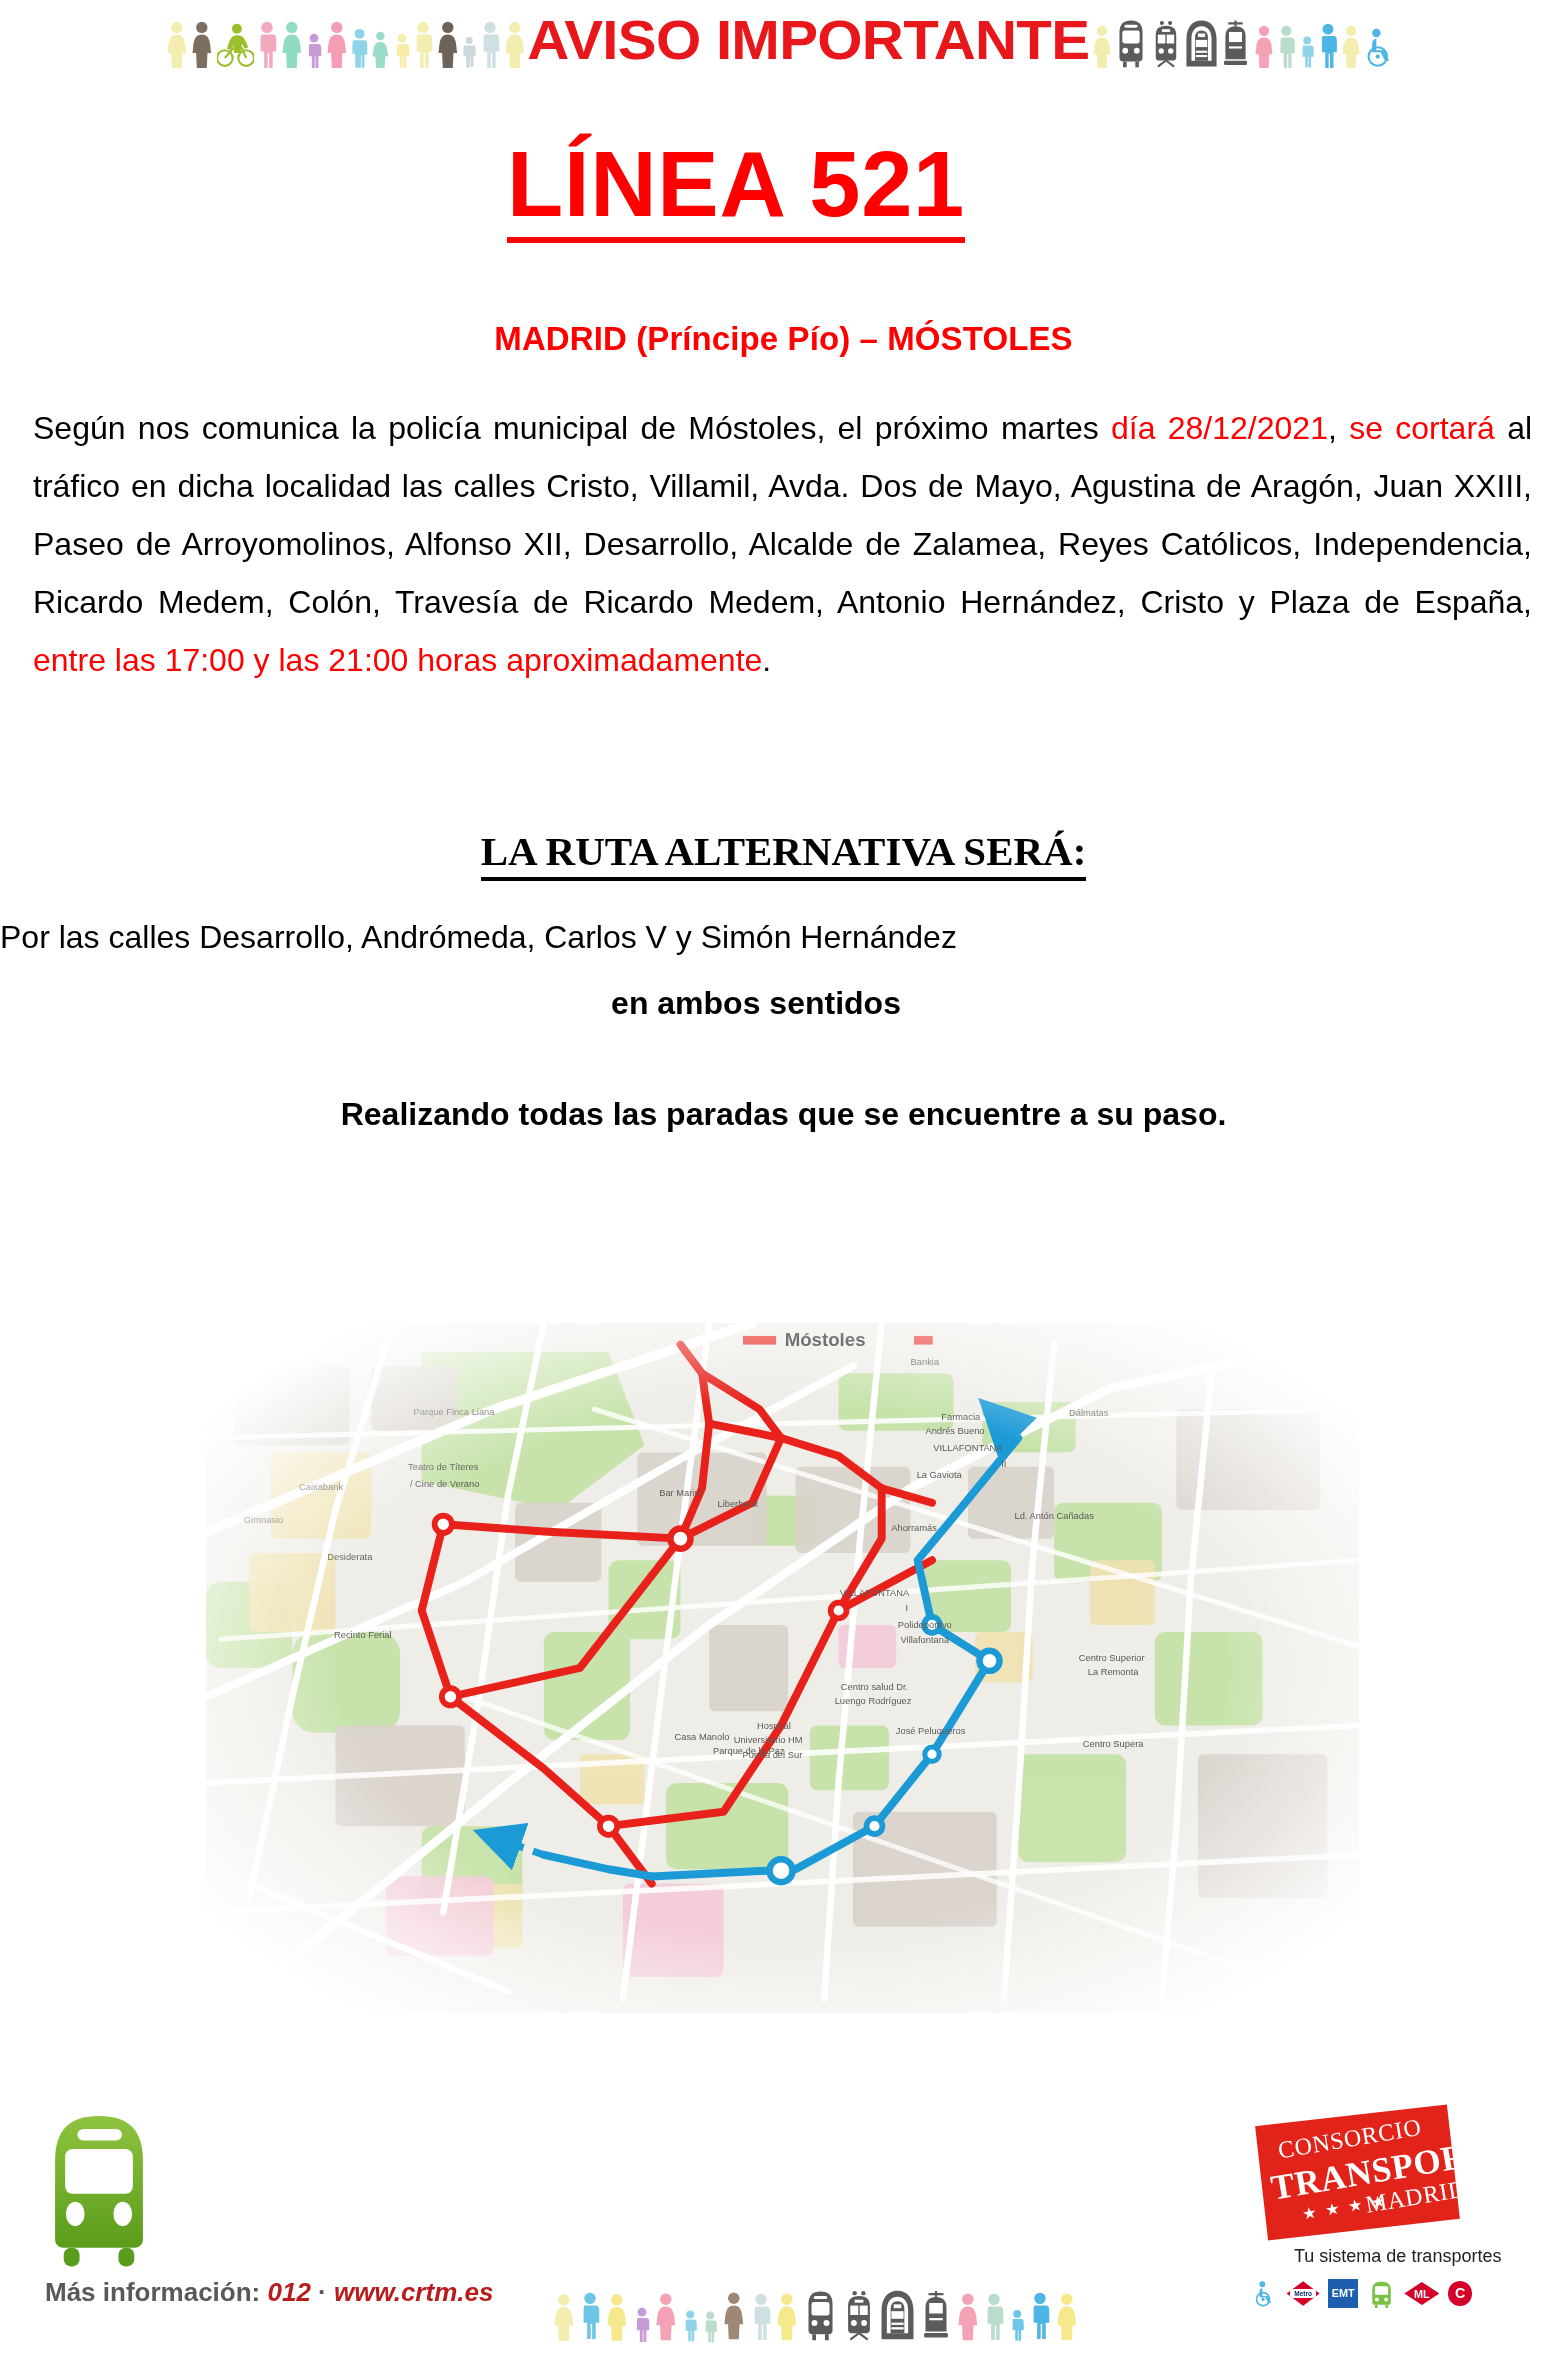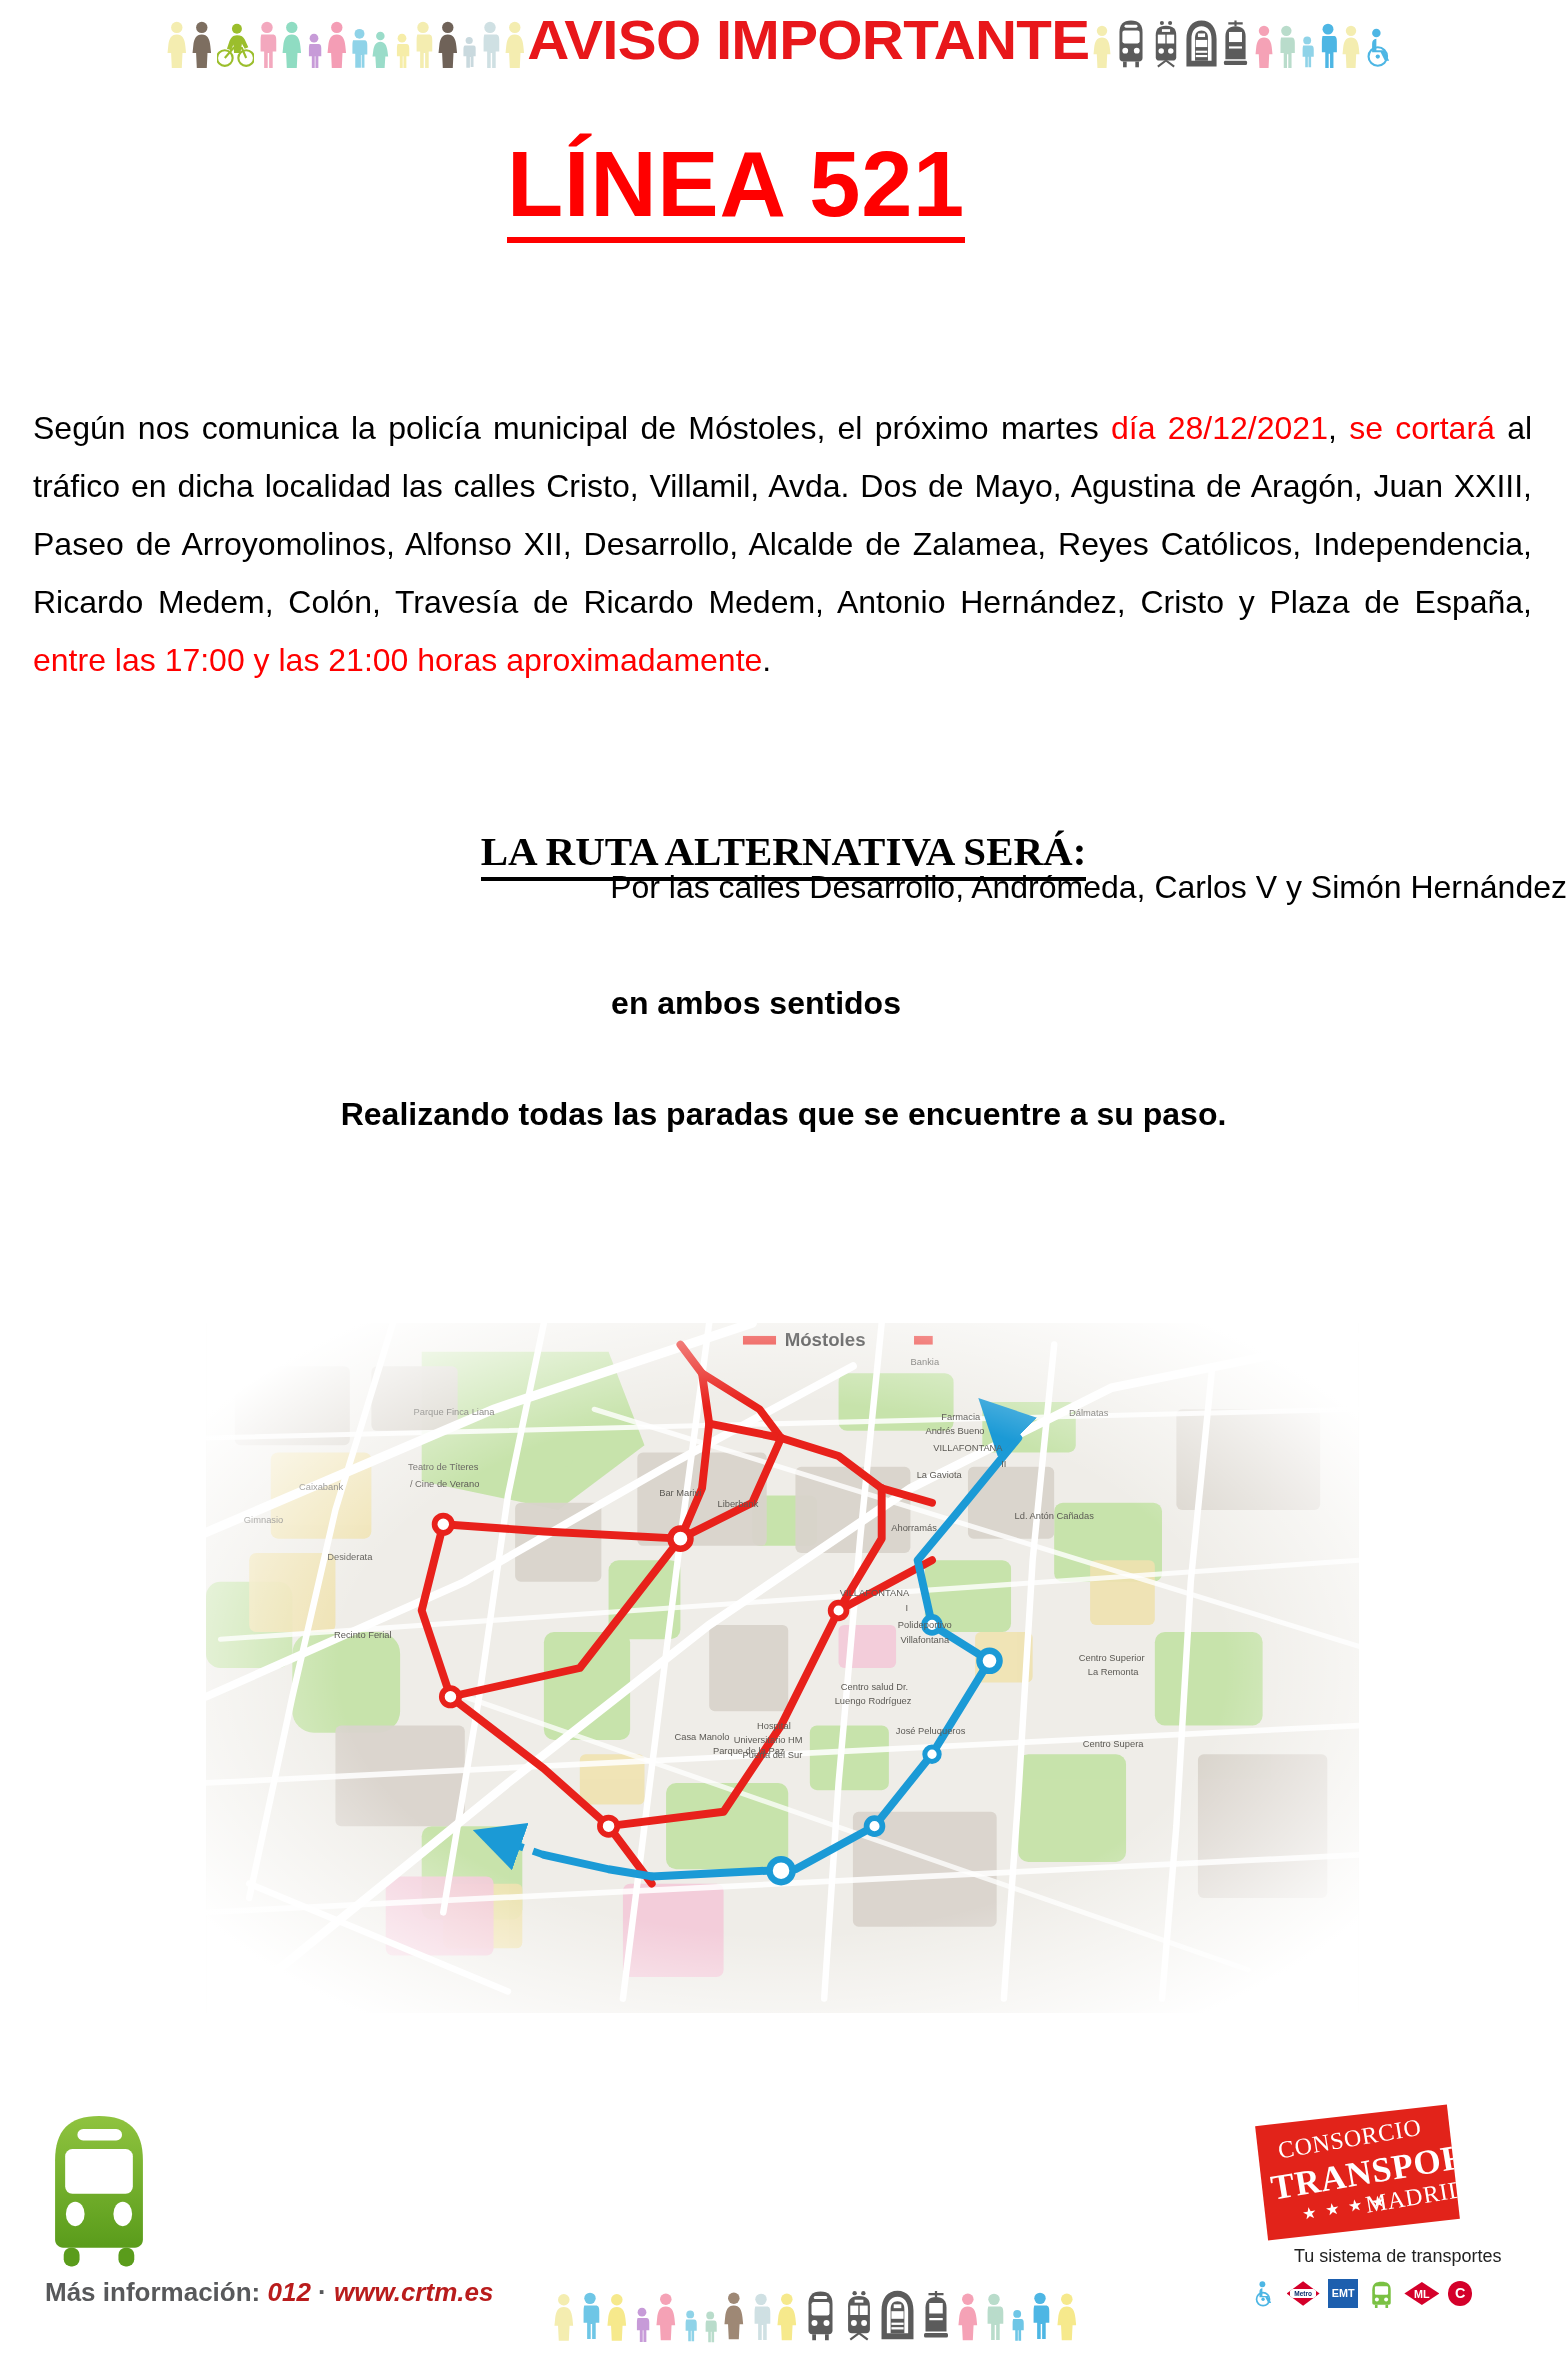--- a/index.html
+++ b/index.html
@@ -19,21 +19,21 @@
   .line-title span{display:inline-block;font-family:"Liberation Sans",sans-serif;font-weight:bold;font-size:92px;color:#FF0000;letter-spacing:0.7px;border-bottom:6.5px solid #FF0000;padding-bottom:1.4px;line-height:1.12;}
   .sub-title{position:absolute;left:0;top:320px;width:1567px;text-align:center;font-weight:bold;font-size:33px;color:#FF0000;letter-spacing:0.1px;}
 
   
   .body-par{position:absolute;left:33px;top:399px;width:1499px;font-size:32px;line-height:58px;color:#000;text-align:justify;text-justify:inter-word;}
   .body-par .red{color:#FF0000;}
 
   
   .alt-head{position:absolute;left:0;top:827px;width:1567px;text-align:center;}
   .alt-head span{display:inline-block;font-family:"Liberation Serif",serif;font-weight:bold;font-size:41px;color:#000;border-bottom:4.3px solid #000;padding-bottom:0.7px;line-height:1.2;}
-  .alt-line1{position:absolute;left:0;top:869px;width:1567px;text-align:right;font-size:32px;color:#000;}
+  .alt-line1{position:absolute;left:0;top:919px;width:1567px;text-align:left;font-size:32px;color:#000;}
   .alt-line2{position:absolute;left:0;top:985px;width:1512px;text-align:center;font-size:32px;font-weight:bold;color:#000;}
   .alt-line3{position:absolute;left:0;top:1096px;width:1567px;text-align:center;font-size:32px;font-weight:bold;color:#000;}
 
   
   .map-wrap{position:absolute;left:206px;top:1323px;width:1153px;height:690px;}
   .map-canvas{width:100%;height:100%;display:block;}
   .bus-logo{position:absolute;left:45px;top:45px;}
   .mas-info{position:absolute;left:45px;top:2277px;font-size:26px;font-weight:bold;color:#58595B;white-space:nowrap;}
   .mas-info .red{color:#b91c1c;font-style:italic;}
   .footer-strip{position:absolute;left:553px;top:2264px;display:flex;align-items:flex-end;gap:5.8px;height:79px;}
@@ -194,20 +194,21 @@
           <path d="M16 15c-4 0-6 3-6 7v12h12l6 12h6l-7-15H16V15z" fill="#4DB6E4"></path>
           <circle cx="18" cy="40" r="13" fill="none" stroke="#4DB6E4" stroke-width="3"></circle>
           <circle cx="18" cy="40" r="3" fill="#4DB6E4"></circle>
         </svg>
     </div>
   </div>
 
   <div class="line-title">
     <span>LÍNEA 521</span>
   </div>
+  <div class="sub-title">MADRID (Príncipe Pío) – MÓSTOLES</div>
 
   <div class="body-par" id="notice-par"><span>Según nos comunica la policía municipal de Móstoles, el próximo martes </span><span class="red">día 28/12/2021</span><span>, </span><span class="red">se cortará</span><span> al tráfico en dicha localidad las calles Cristo, Villamil, Avda. Dos de Mayo, Agustina de Aragón, Juan XXIII, Paseo de Arroyomolinos, Alfonso XII, Desarrollo, Alcalde de Zalamea, Reyes Católicos, Independencia, Ricardo Medem, Colón, Travesía de Ricardo Medem, Antonio Hernández, Cristo y Plaza de España, </span><span class="red">entre las 17:00 y las 21:00 horas aproximadamente</span><span>.</span></div>
 
   <div class="alt-head">
     <span>LA RUTA ALTERNATIVA SERÁ:</span>
   </div>
   <div class="alt-line1">Por las calles Desarrollo, Andrómeda, Carlos V y Simón Hernández</div>
   <div class="alt-line2">en ambos sentidos</div>
   <div class="alt-line3">Realizando todas las paradas que se encuentre a su paso.</div>
 

